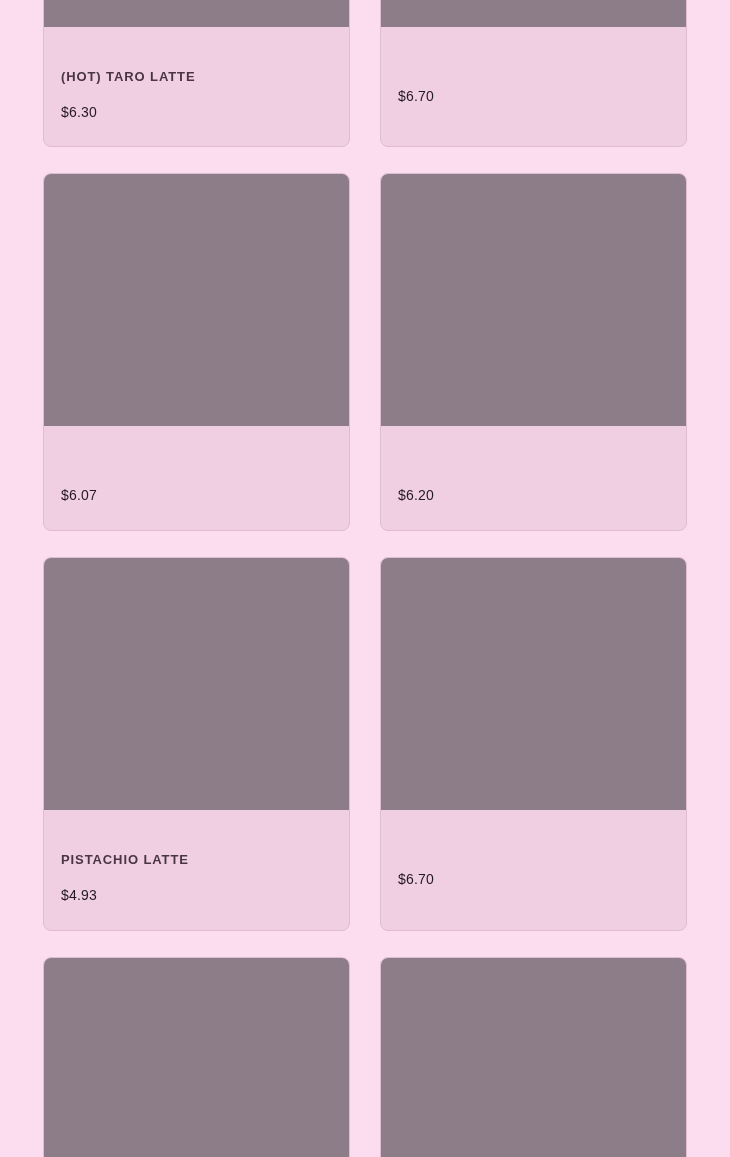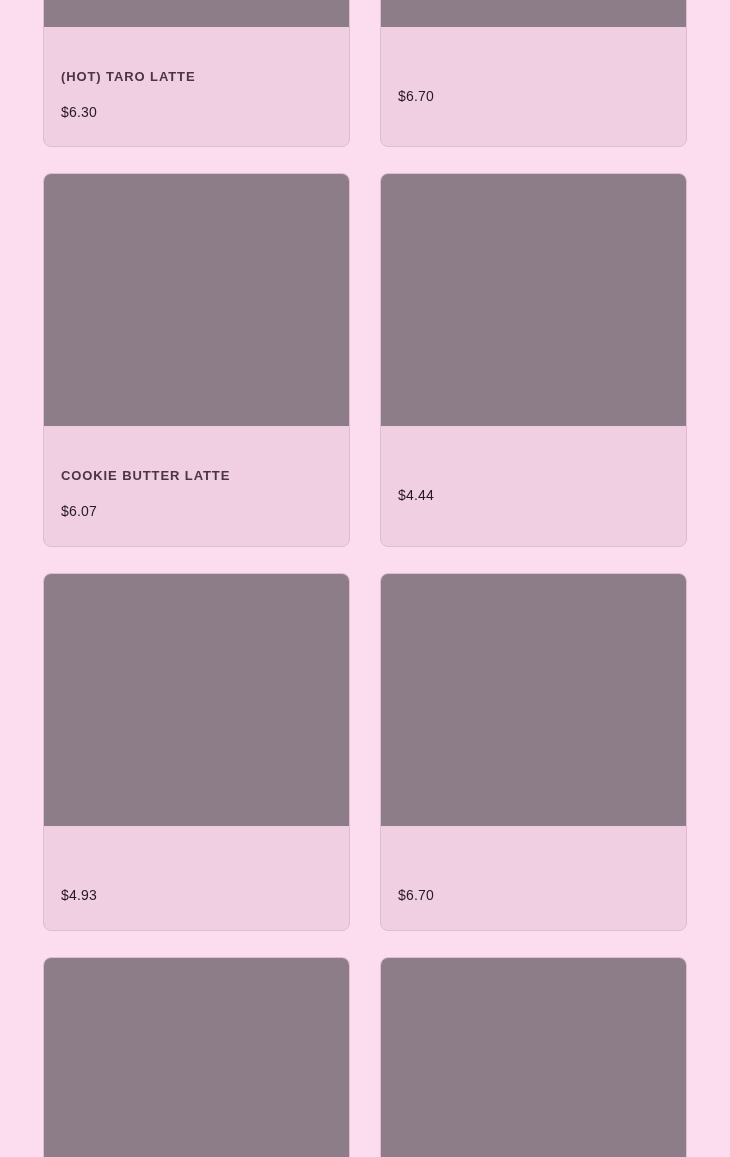--- a/index.html
+++ b/index.html
@@ -87,35 +87,35 @@
   <article class="product-card">
     <div class="product-image"></div>
     <div class="product-info">
       <div class="product-price">$6.70</div>
     </div>
   </article>
 
   <article class="product-card">
     <div class="product-image"></div>
     <div class="product-info">
-      <div class="product-title">COOKIE BUTTER LATTE</div>
       <div class="product-price">$6.07</div>
     </div>
   </article>
 
   <article class="product-card">
     <div class="product-image"></div>
     <div class="product-info">
-      <div class="product-price">$4.44</div>
+      <div class="product-price">$6.20</div>
     </div>
   </article>
 
   <article class="product-card">
     <div class="product-image"></div>
     <div class="product-info">
+      <div class="product-title">PISTACHIO LATTE</div>
       <div class="product-price">$4.93</div>
     </div>
   </article>
 
   <article class="product-card">
     <div class="product-image"></div>
     <div class="product-info">
       <div class="product-price">$6.70</div>
     </div>
   </article>

